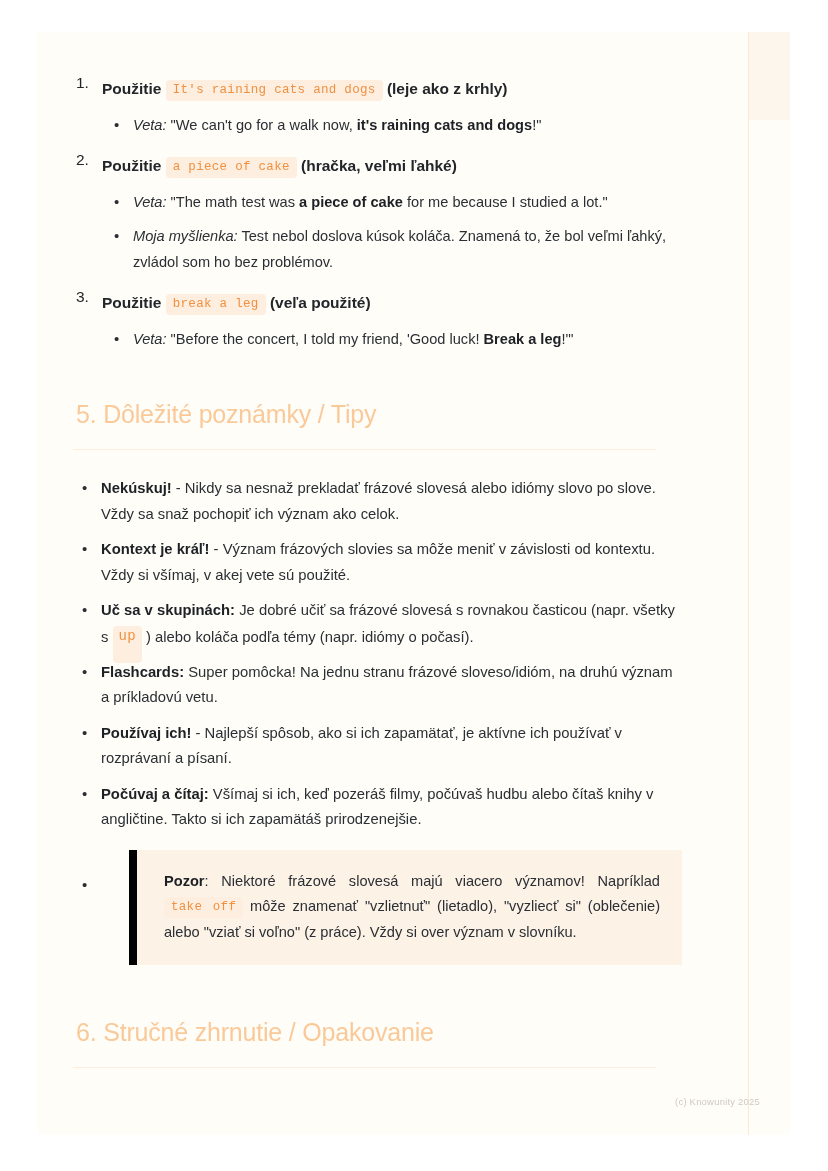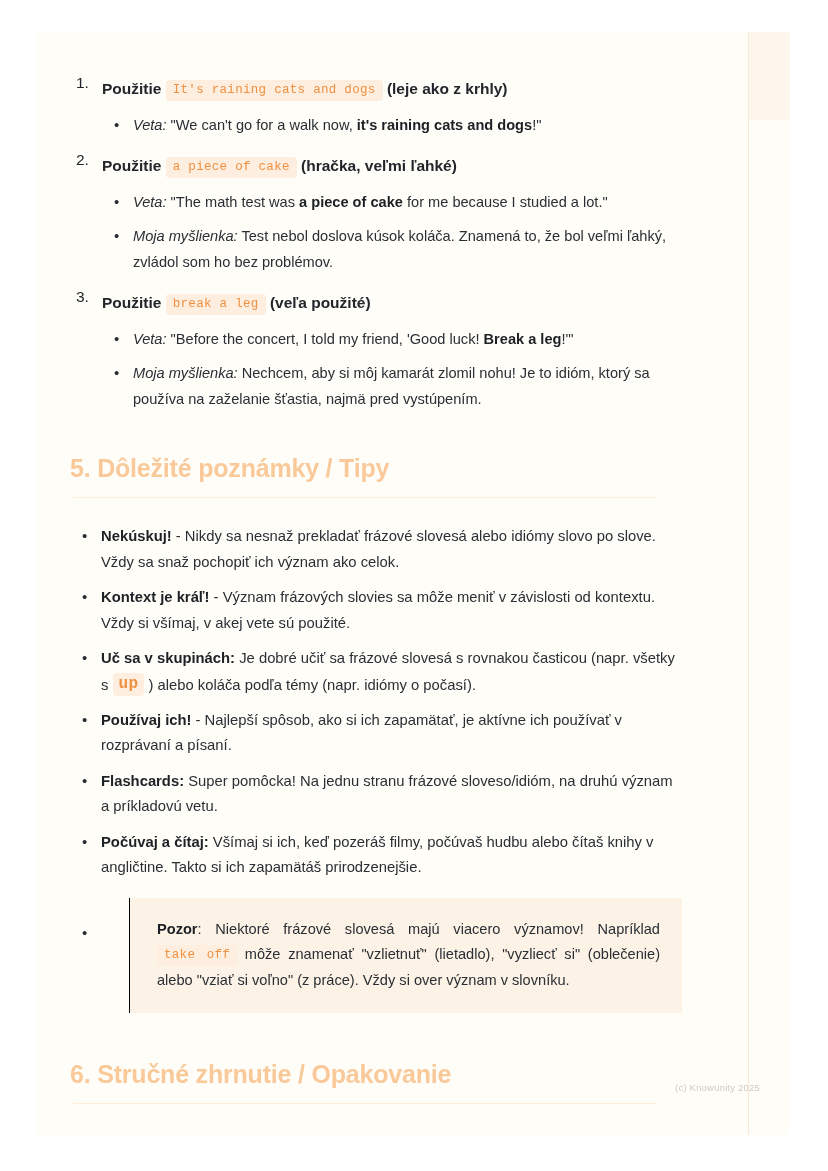--- a/index.html
+++ b/index.html
@@ -85,23 +85,22 @@
     color: #f09040;
     font-size: 12.5px;
     font-weight: 400;
     padding: 3px 7px 4px 7px;
     border-radius: 4px;
     letter-spacing: 0.3px;
     vertical-align: 1.5px;
     white-space: pre;
   }
   code.chip.small {
-    font-size: 16px;
-    padding: 2px 6px 3px 6px;
-    font-weight: bold;
+    font-size: 14px;
+    padding: 2px 6px 19px 6px;
   }
 
   ul.sub-list {
     list-style: none;
     margin: 4px 0 0 0;
     padding: 0;
   }
   ul.sub-list > li {
     position: relative;
     padding-left: 31px;
@@ -117,23 +116,23 @@
     top: -1px;
     font-size: 15px;
     color: #2a2f35;
   }
   .it { font-style: italic; }
   .bd { font-weight: 700; color: #1d2126; }
 
   
   h2.section-title {
     font-size: 25px;
-    font-weight: 700;
+    font-weight: 400;
     color: #fac99a;
-    margin: 0;
+    margin: 6px;
     padding: 0 0 12px 0;
     line-height: 34px;
     letter-spacing: -0.2px;
   }
   .title-rule {
     height: 1px;
     background: #fdeedd;
     width: 583px;
     margin-left: 3px;
   }
@@ -164,32 +163,32 @@
     padding-left: 31px;
     margin-top: 17px;
   }
   ul.tips-list > li.callout-li::before {
     top: 22px;
   }
 
   .callout {
     margin-left: 28px;
     background: #fdf2e6;
-    border-left: 1px solid #000000;
+    border-left: 8px solid #000000;
     padding: 19px 22px 19px 27px;
     font-size: 14.6px;
     line-height: 25.5px;
     color: #2a2f35;
     text-align: justify;
   }
 
   .footer-note {
     position: absolute;
     right: 30px;
-    bottom: 42px;
+    bottom: 28px;
     font-size: 9.5px;
     color: #cfcac3;
     letter-spacing: 0.2px;
   }
 
   .sp-top { height: 38px; }
   .gap-before-h2 { height: 30px; }
   .gap-after-rule { height: 26px; }
   .gap-before-h2b { height: 34px; }
 </style>
@@ -233,38 +232,37 @@
 
       <li>
         <span class="ol-num">3.</span>
         <span class="usage-head">
           <b>Použitie</b>
           <code class="chip">break a leg</code>
           <span class="plain">(veľa použité)</span>
         </span>
         <ul class="sub-list">
           <li><span class="it">Veta:</span><span> "Before the concert, I told my friend, 'Good luck! </span><span class="bd">Break a leg</span><span>!'"</span></li>
-          <li><span class="it">Moja myšlienka:</span><span> Nechcem, aby si môj kamarát zlomil nohu! Je to idióm, ktorý sa používa na zaželanie šťastia, najmä pred vystúpením.</span></li>
         </ul>
       </li>
 
     </ol>
 
     <div class="gap-before-h2"></div>
 
     <h2 class="section-title">5. Dôležité poznámky / Tipy</h2>
     <div class="title-rule"></div>
     <div class="gap-after-rule"></div>
 
     <ul class="tips-list">
       <li><span class="bd">Nekúskuj!</span><span> - Nikdy sa nesnaž prekladať frázové slovesá alebo idiómy slovo po slove. Vždy sa snaž pochopiť ich význam ako celok.</span></li>
       <li><span class="bd">Kontext je kráľ!</span><span> - Význam frázových slovies sa môže meniť v závislosti od kontextu. Vždy si všímaj, v akej vete sú použité.</span></li>
       <li><span class="bd">Uč sa v skupinách:</span><span> Je dobré učiť sa frázové slovesá s rovnakou časticou (napr. všetky s </span><code class="chip small">up</code><span> ) alebo koláča podľa témy (napr. idiómy o počasí).</span></li>
+      <li><span class="bd">Flashcards:</span><span> Super pomôcka! Na jednu stranu frázové sloveso/idióm, na druhú význam a príkladovú vetu.</span></li>
       <li><span class="bd">Používaj ich!</span><span> - Najlepší spôsob, ako si ich zapamätať, je aktívne ich používať v rozprávaní a písaní.</span></li>
-      <li><span class="bd">Flashcards:</span><span> Super pomôcka! Na jednu stranu frázové sloveso/idióm, na druhú význam a príkladovú vetu.</span></li>
       <li><span class="bd">Počúvaj a čítaj:</span><span> Všímaj si ich, keď pozeráš filmy, počúvaš hudbu alebo čítaš knihy v angličtine. Takto si ich zapamätáš prirodzenejšie.</span></li>
 
       <li class="callout-li">
         <div class="callout">
           <span class="bd">Pozor</span><span>: Niektoré frázové slovesá majú viacero významov! Napríklad </span><code class="chip">take off</code><span> môže znamenať "vzlietnuť" (lietadlo), "vyzliecť si" (oblečenie) alebo "vziať si voľno" (z práce). Vždy si over význam v slovníku.</span>
         </div>
       </li>
     </ul>
 
     <div class="gap-before-h2b"></div>

